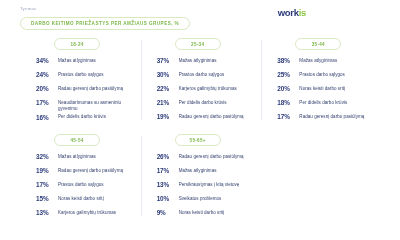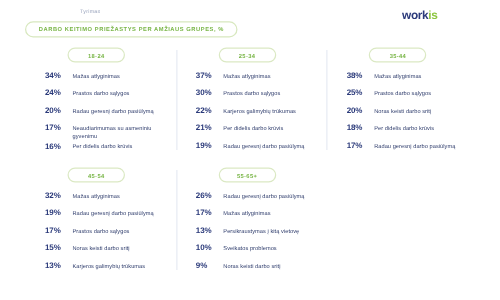--- a/index.html
+++ b/index.html
@@ -16,21 +16,20 @@
     color: #22316b;
     position: relative;
   }
 
   
   .topbar {
     position: absolute;
     top: 0; left: 0;
     width: 320px;
     height: 26px;
-    margin-left: 44px;
   }
 
   .eyebrow {
     position: absolute;
     left: 20px;
     top: 6px;
     font-size: 4.2px;
     letter-spacing: 0.25px;
     color: #9aa4bd;
     font-weight: 400;

